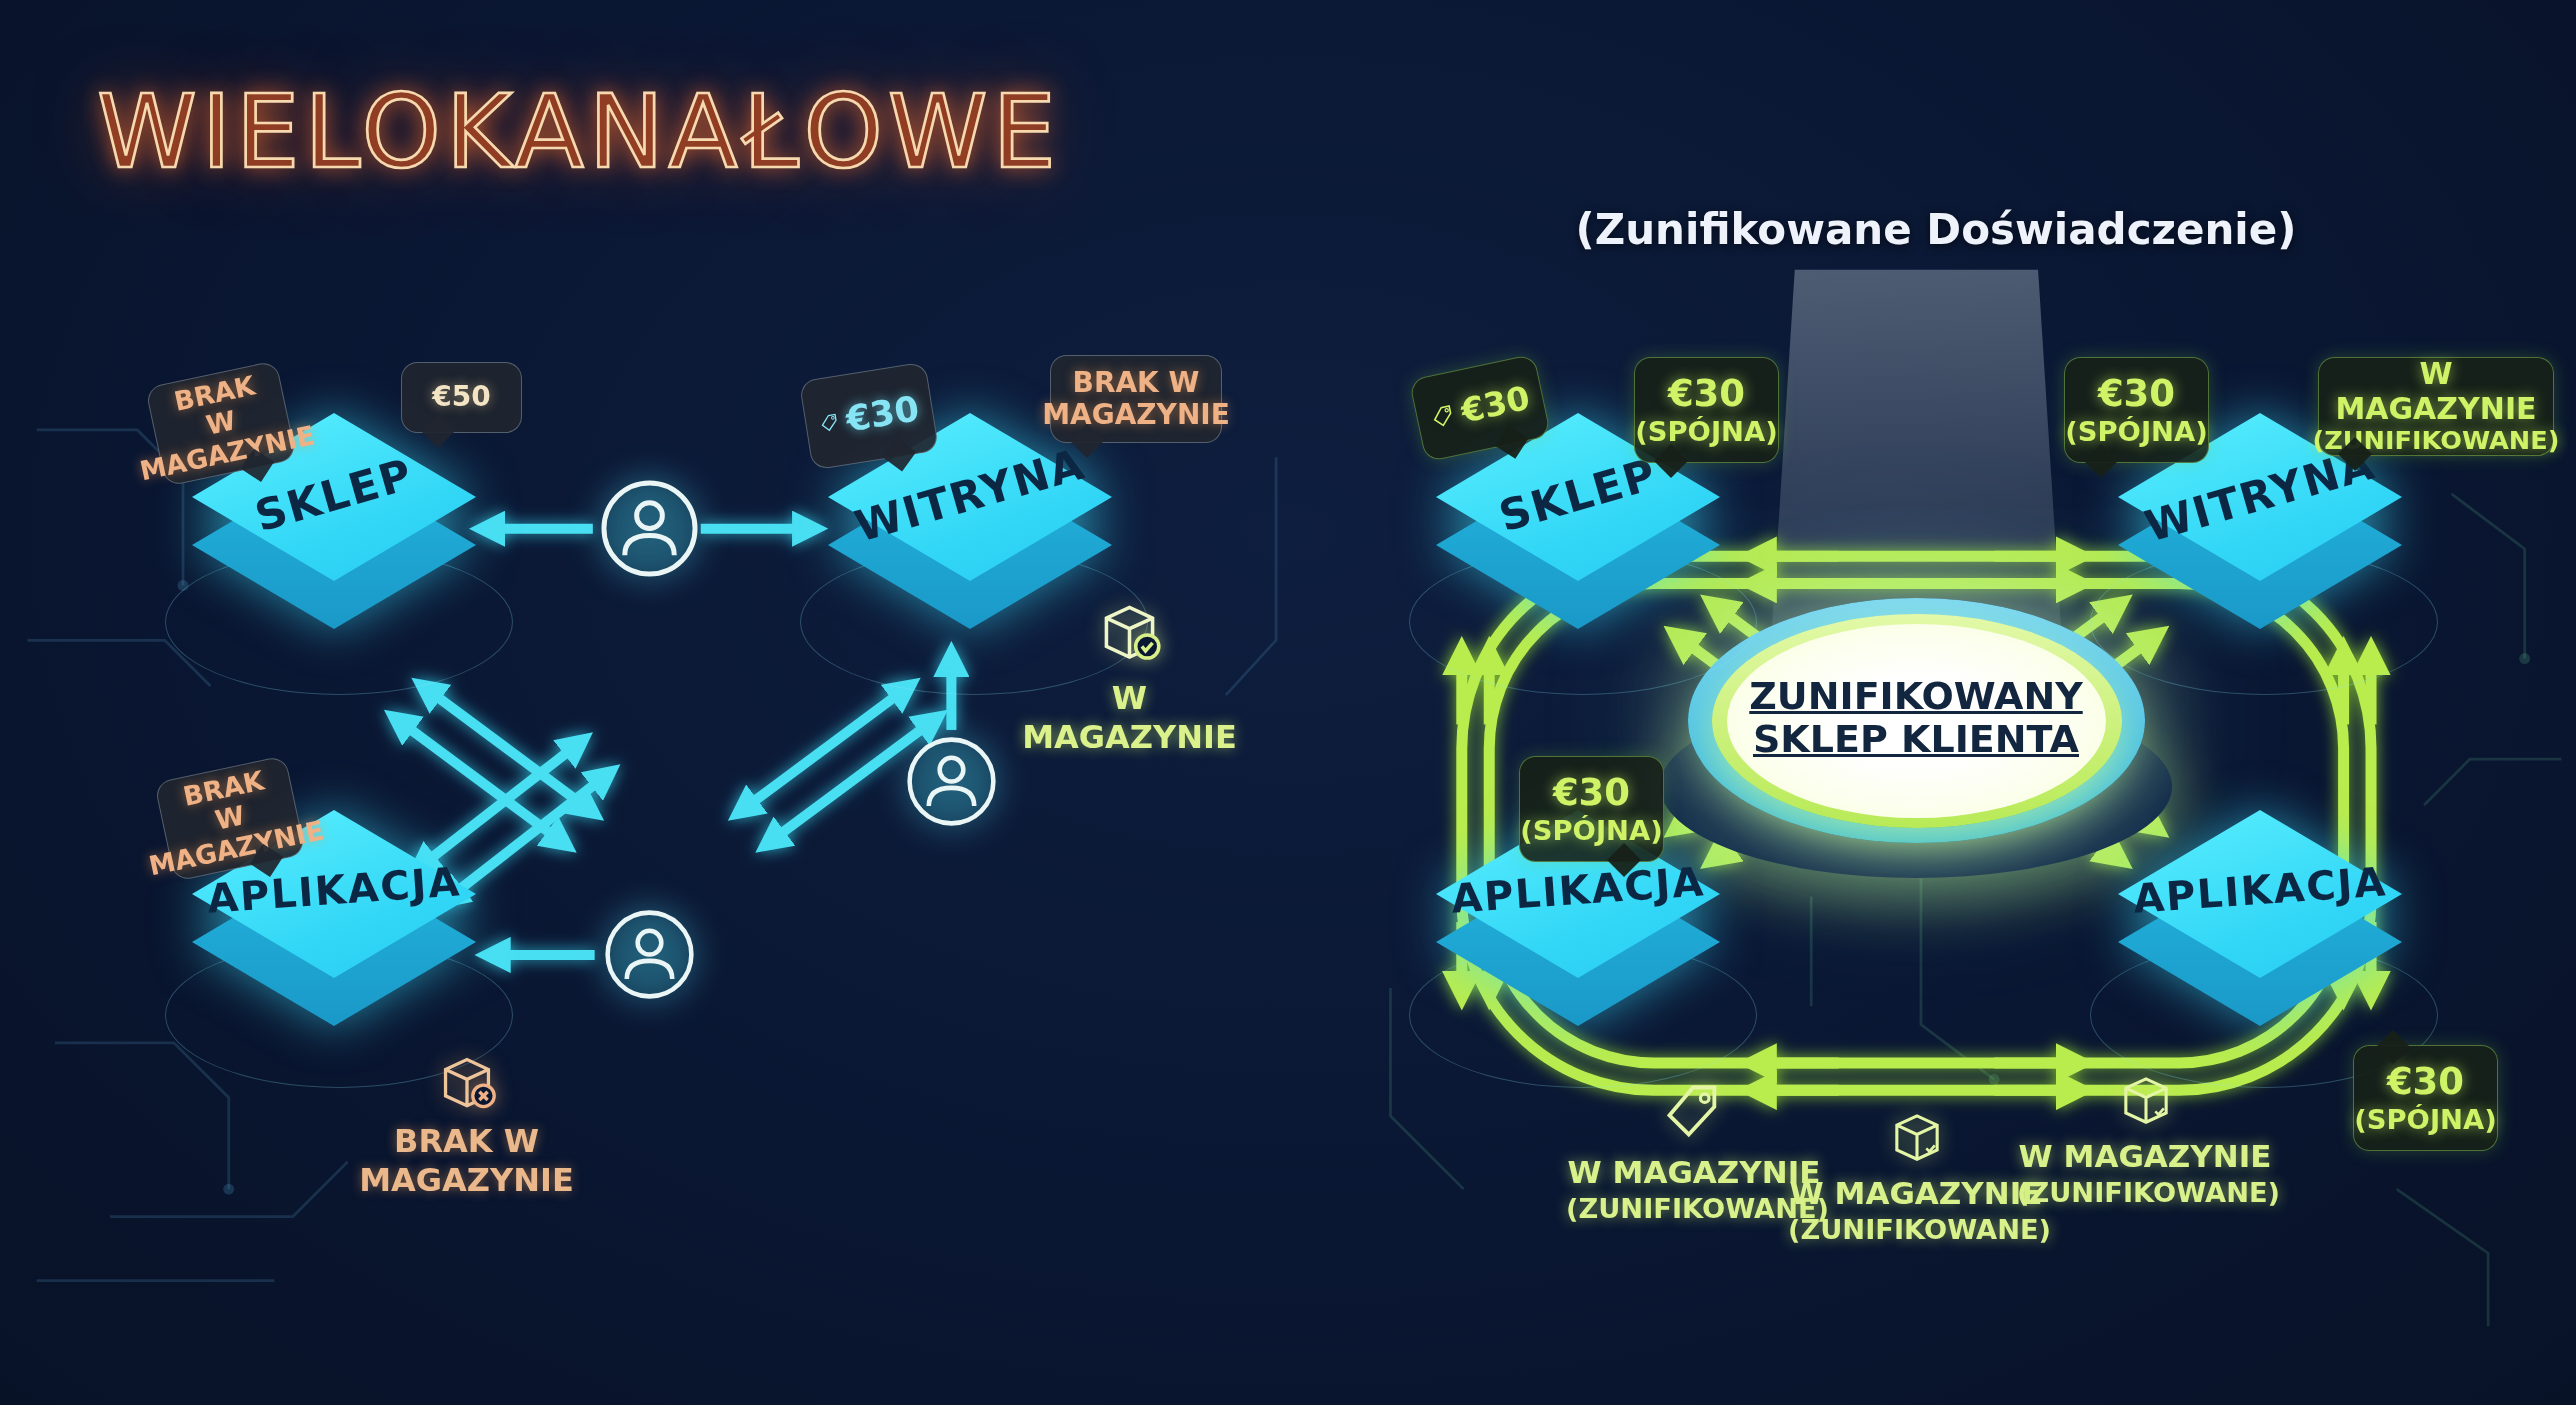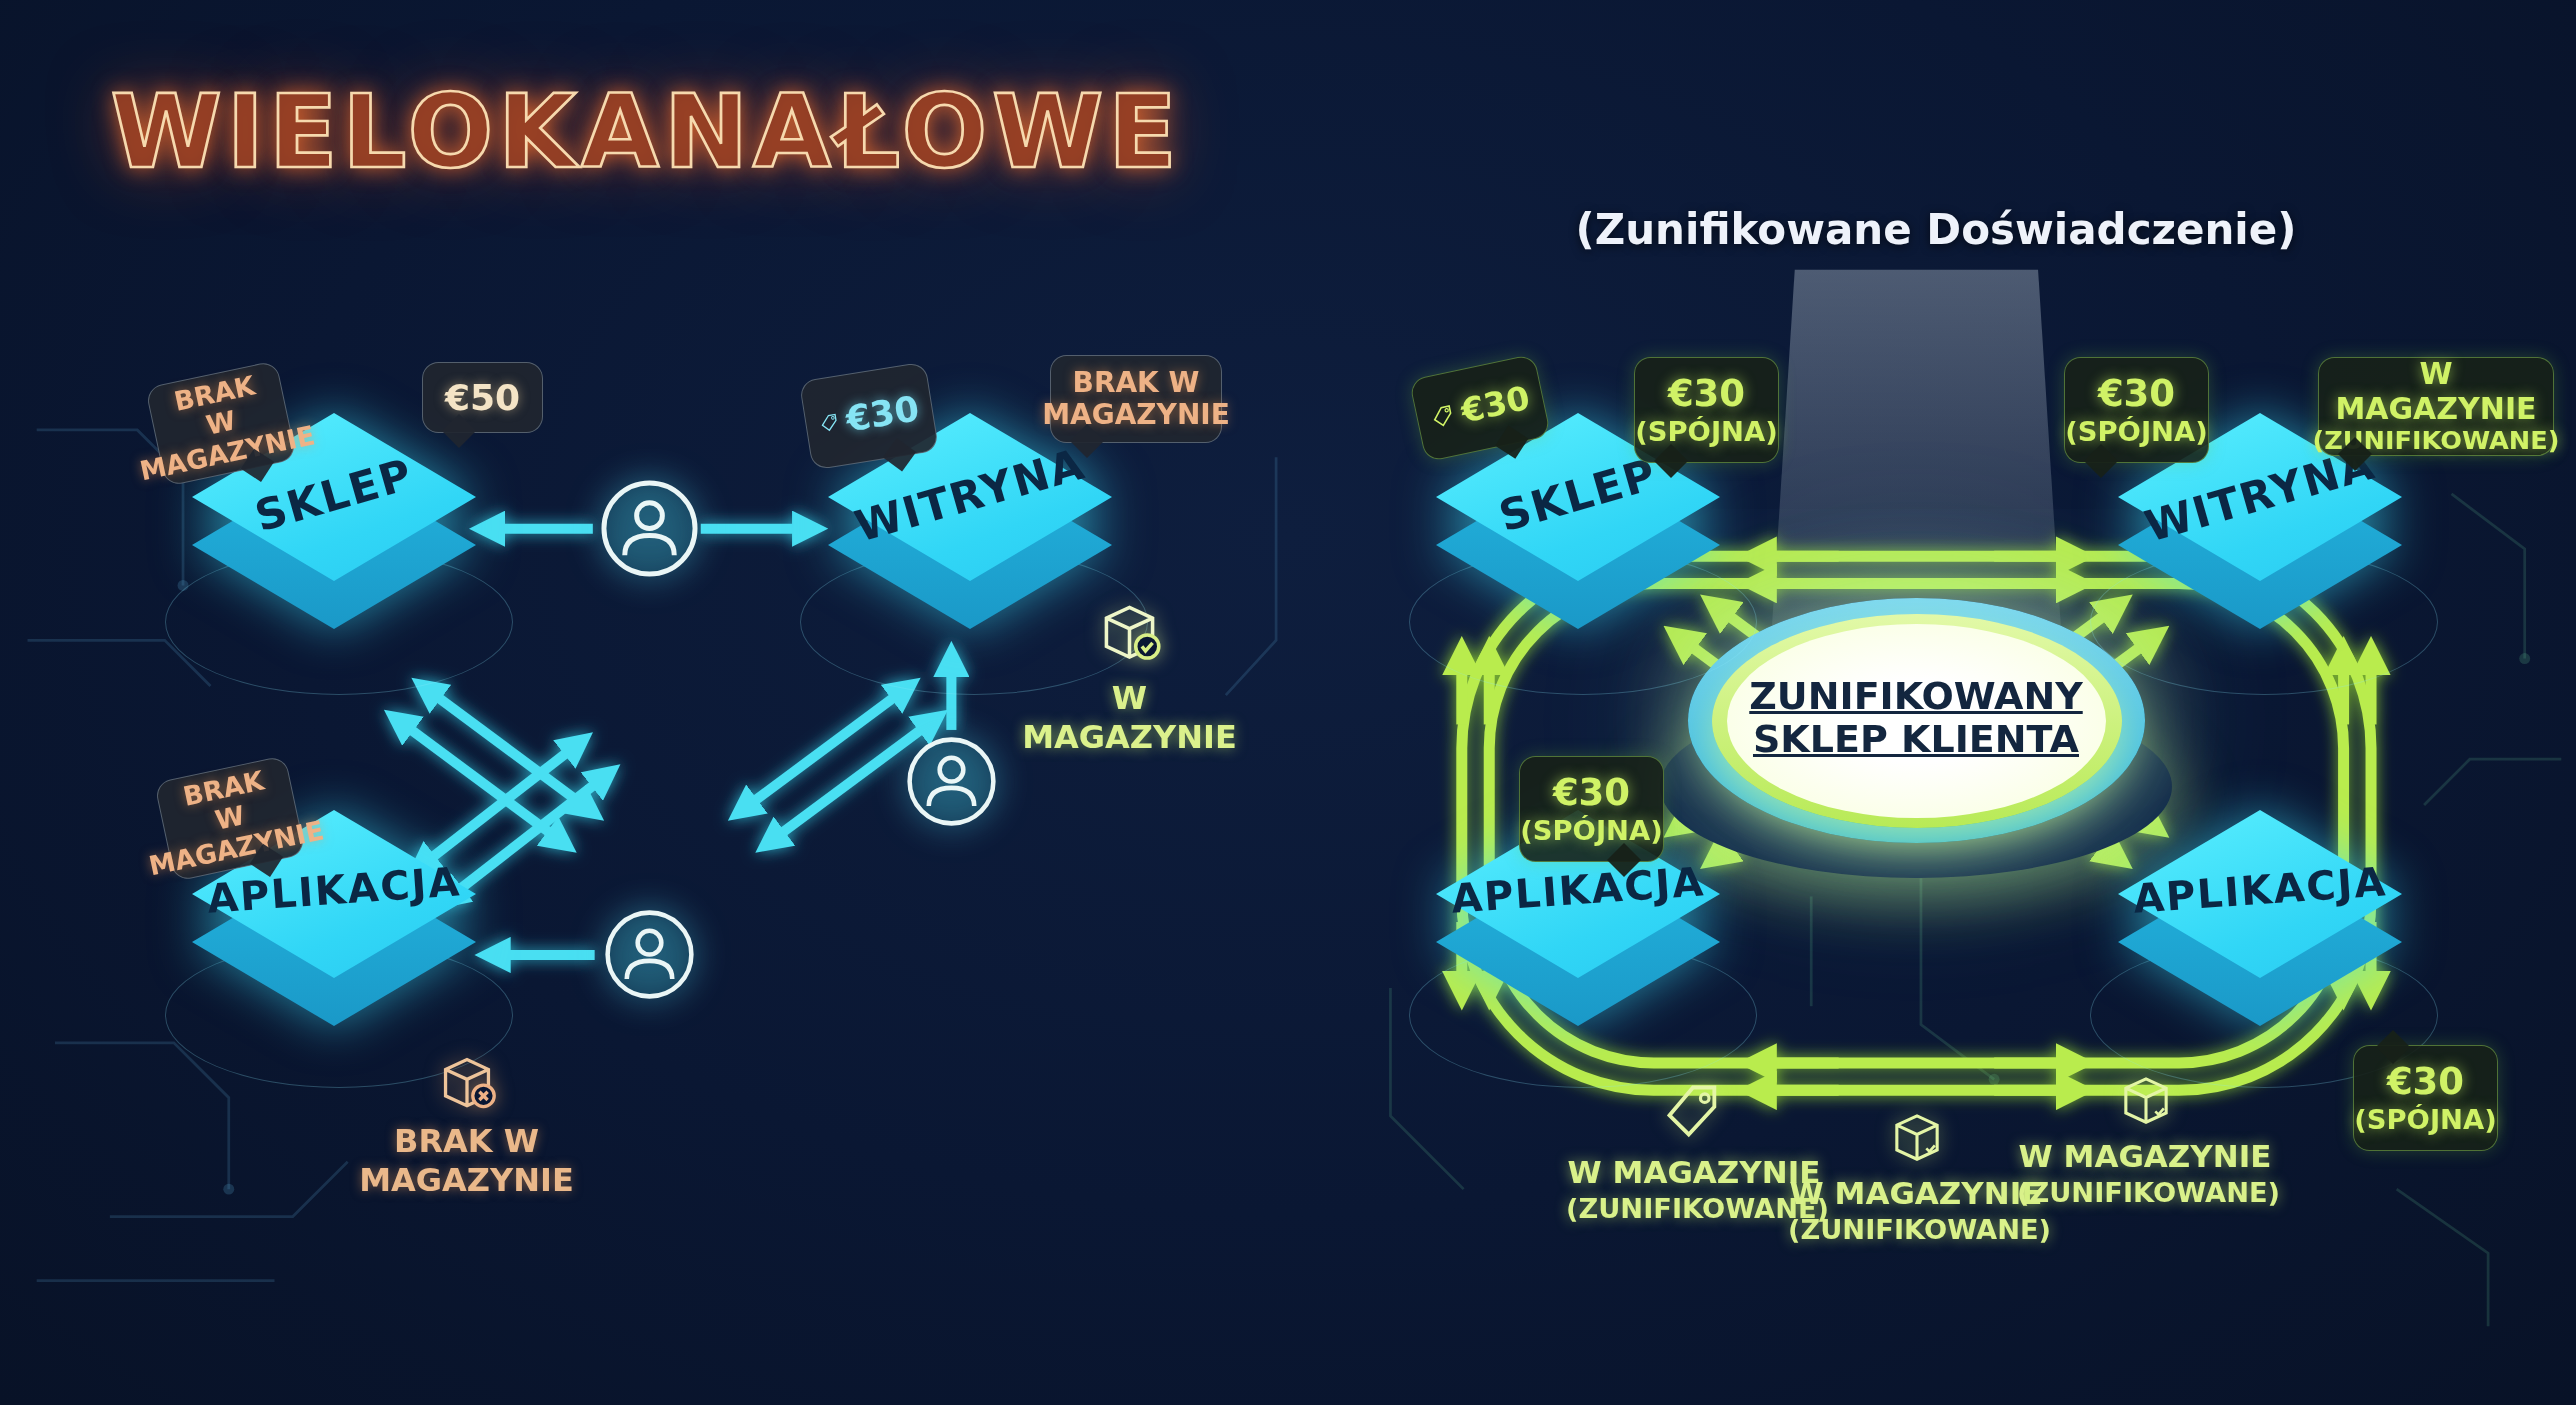--- a/index.html
+++ b/index.html
@@ -3,21 +3,21 @@
 <meta charset="utf-8">
 <style>
   html,body{margin:0;padding:0;background:#070f24;}
   #stage{position:relative;width:2576px;height:1405px;overflow:hidden;
          background:radial-gradient(ellipse at 50% 38%, #0e1e3e 0%, #0a1733 55%, #081227 100%);
          font-family:"DejaVu Sans","Liberation Sans",sans-serif;}
   #stage *{box-sizing:border-box;}
   svg.layer{position:absolute;left:0;top:0;z-index:1;}
 
   
-  .title{position:absolute;width:1098px;text-align:center;font-size:101px;font-weight:bold;
+  .title{position:absolute;width:1098px;font-size:101px;font-weight:normal;
          letter-spacing:4.6px;white-space:nowrap;z-index:5;}
   .title.orange{color:rgba(148,62,36,0.92);-webkit-text-stroke:2.7px #f6d9ae;
          text-shadow:0 0 22px rgba(255,115,45,0.85),0 0 64px rgba(255,90,30,0.5);}
   .title.green{color:rgba(92,150,32,0.92);-webkit-text-stroke:2.7px #d6f878;
          text-shadow:0 0 22px rgba(160,235,55,0.85),0 0 64px rgba(140,225,45,0.5);}
   .subtitle{position:absolute;width:1098px;text-align:center;font-size:42px;font-weight:600;
          color:#eef2fa;z-index:5;text-shadow:0 1.8px 9.1px rgba(0,0,0,0.6);}
 
   
   .node{position:absolute;width:284px;height:247px;z-index:3;
@@ -232,21 +232,21 @@
         <circle cx="50" cy="37" r="13" fill="none" stroke="#eaf6f6" stroke-width="5"></circle>
         <path d="M25 77 Q25 57 50 57 Q75 57 75 77" fill="none" stroke="#eaf6f6" stroke-width="5"></path>
       </svg>
   </div>
 
   <div class="bubble dark" style="left:154px;top:373px;width:134px;height:101px;transform:rotate(-12deg);font-size:26.5px;">
     <span class="t-orange">BRAK W</span>
     <span class="t-orange">MAGAZYNIE</span>
     <span class="tail dark br"></span>
   </div>
-  <div class="bubble dark" style="left:422px;top:362px;width:121px;height:71px;font-size:36px;">
+  <div class="bubble dark" style="left:401px;top:362px;width:121px;height:71px;font-size:28px;">
     <span class="t-cream">€50</span>
     <span class="tail dark bl"></span>
   </div>
   <div class="bubble dark" style="left:805px;top:371px;width:128px;height:90px;transform:rotate(-9deg);font-size:35px;flex-direction:row;gap:7.3px;">
     <svg width="37" height="37" viewBox="0 0 60 60">
         <path d="M8 34 L30 8 H50 V26 L26 52 Z" fill="none" stroke="#86e4f4" stroke-width="4"></path>
         <circle cx="42" cy="17" r="4" fill="none" stroke="#86e4f4" stroke-width="3"></circle>
       </svg>
     <span class="t-cyan">€30</span>
     <span class="tail dark br"></span>

